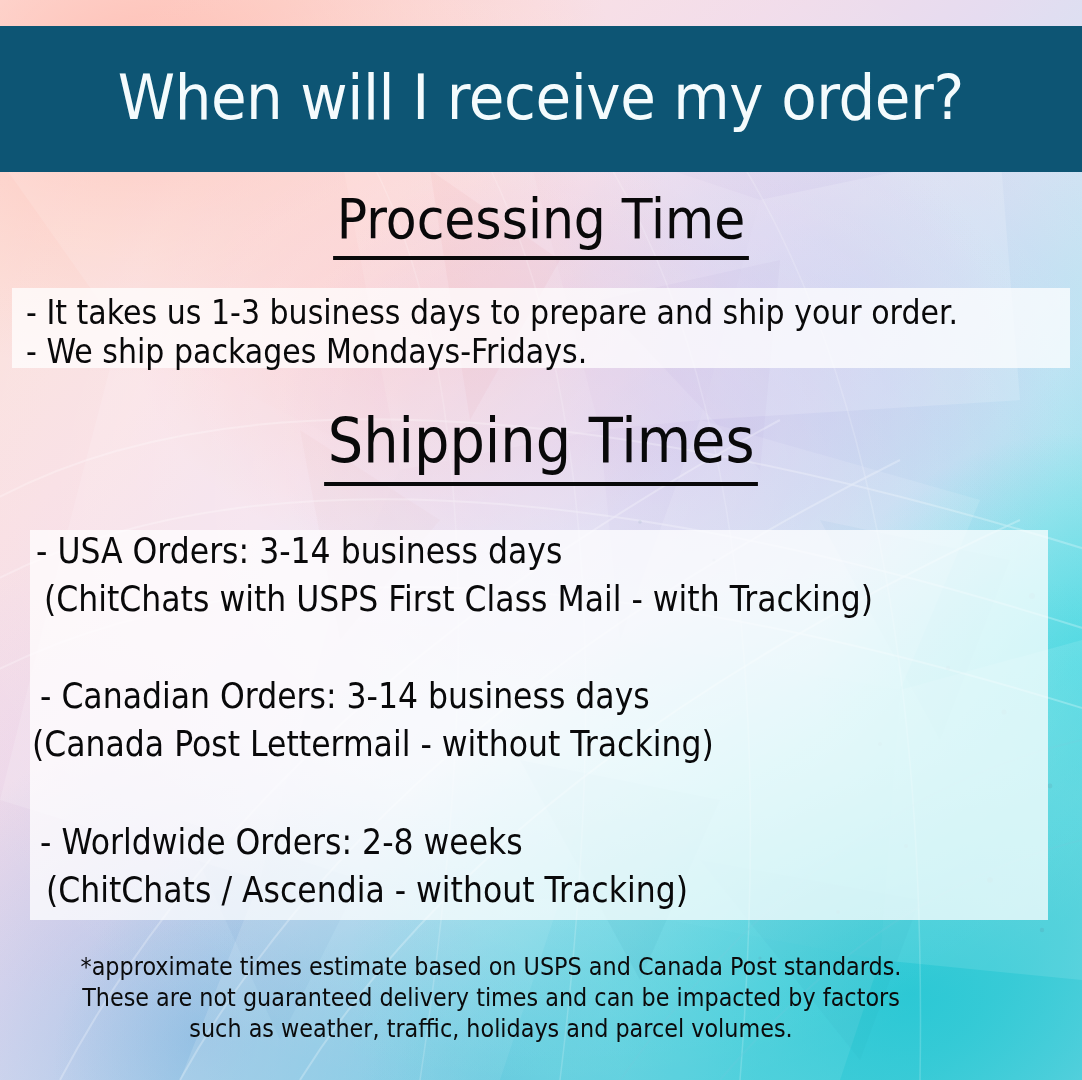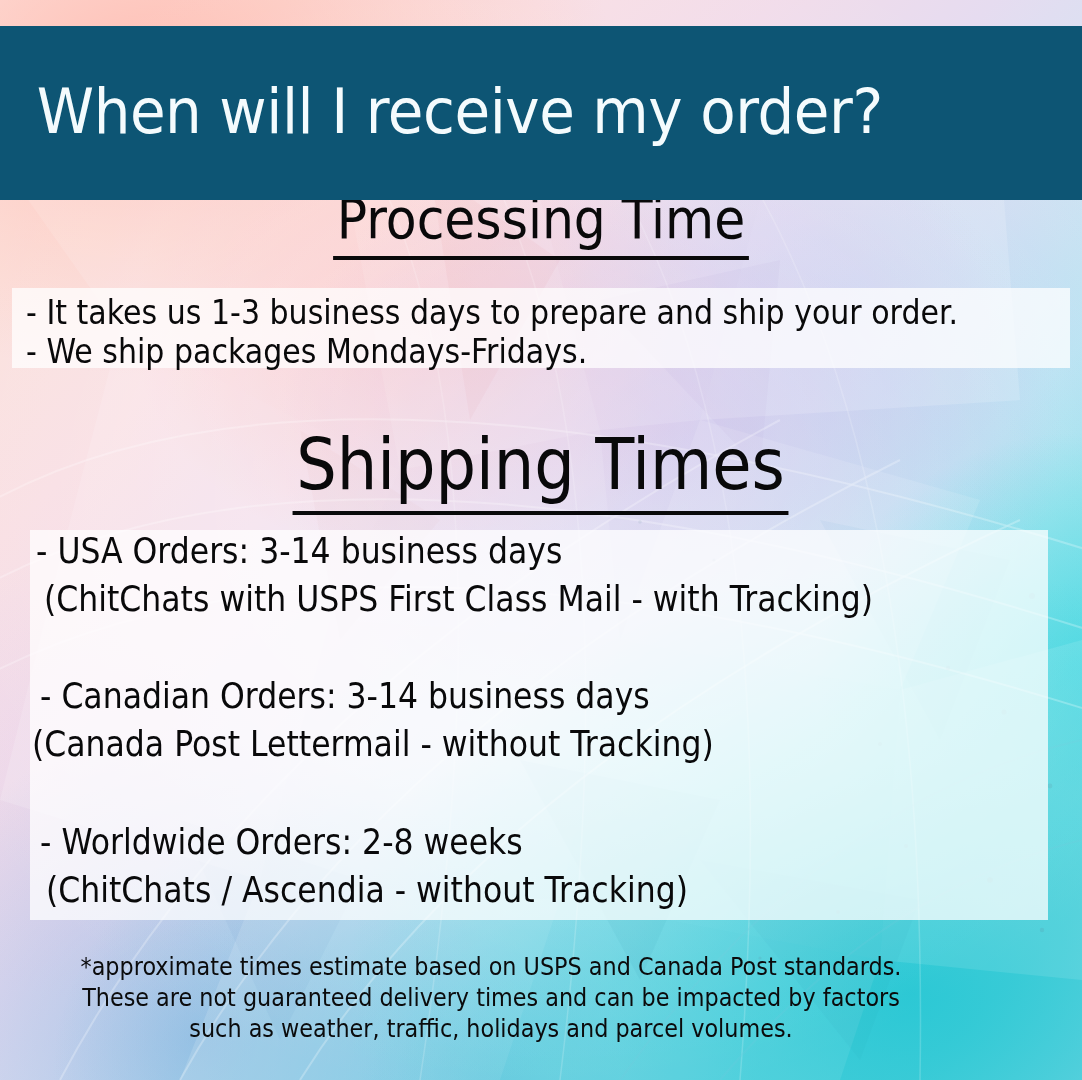--- a/index.html
+++ b/index.html
@@ -83,23 +83,24 @@
 
   .bg-vignette {
     background:radial-gradient(ellipse 900px 760px at 50% 46%, rgba(255,255,255,0.30) 0%, rgba(255,255,255,0.06) 58%, rgba(255,255,255,0) 80%);
   }
 
   
   .header-banner {
     position:absolute;
     left:0; top:26px;
     width:1082px;
-    height:174px;
+    height:146px;
     display:flex;
     align-items:center;
+    justify-content:center;
     z-index:6;
   }
 
   .header-title {
     font-family:"DejaVu Sans", sans-serif;
     font-size:63px;
     font-weight:400;
     letter-spacing:-0.5px;
     line-height:1;
     white-space:nowrap;
@@ -120,21 +121,21 @@
     white-space:nowrap;
   }
   .section-heading span {
     display:inline-block;
     border-bottom:4px solid #09090a;
     padding:0 4px 5px 4px;
     transform:scaleX(0.90);
   }
 
   #heading-processing { top:186px; font-size:56px; }
-  #heading-shipping   { top:423px; font-size:71px; }
+  #heading-shipping   { top:404px; font-size:62px; }
 
   
   .text-panel {
     position:absolute;
     background:rgba(255,255,255,0.74);
   }
 
   #panel-processing {
     left:12px; top:288px;
     width:1058px; height:80px;

